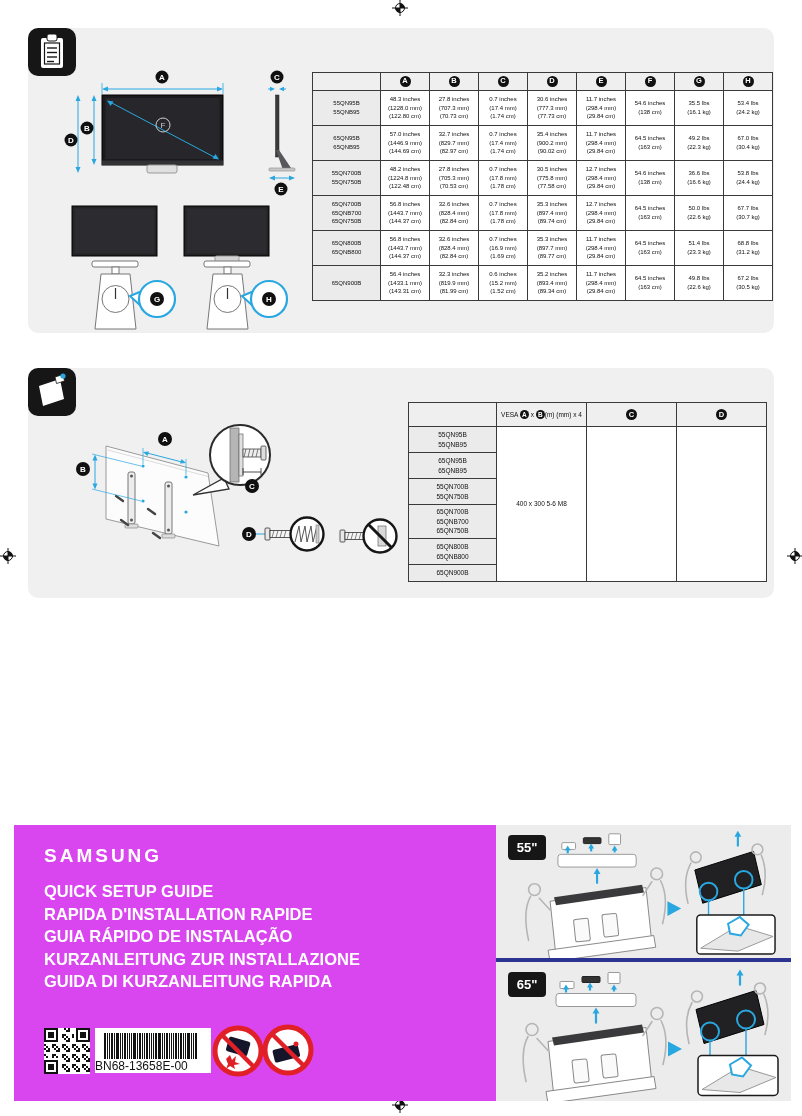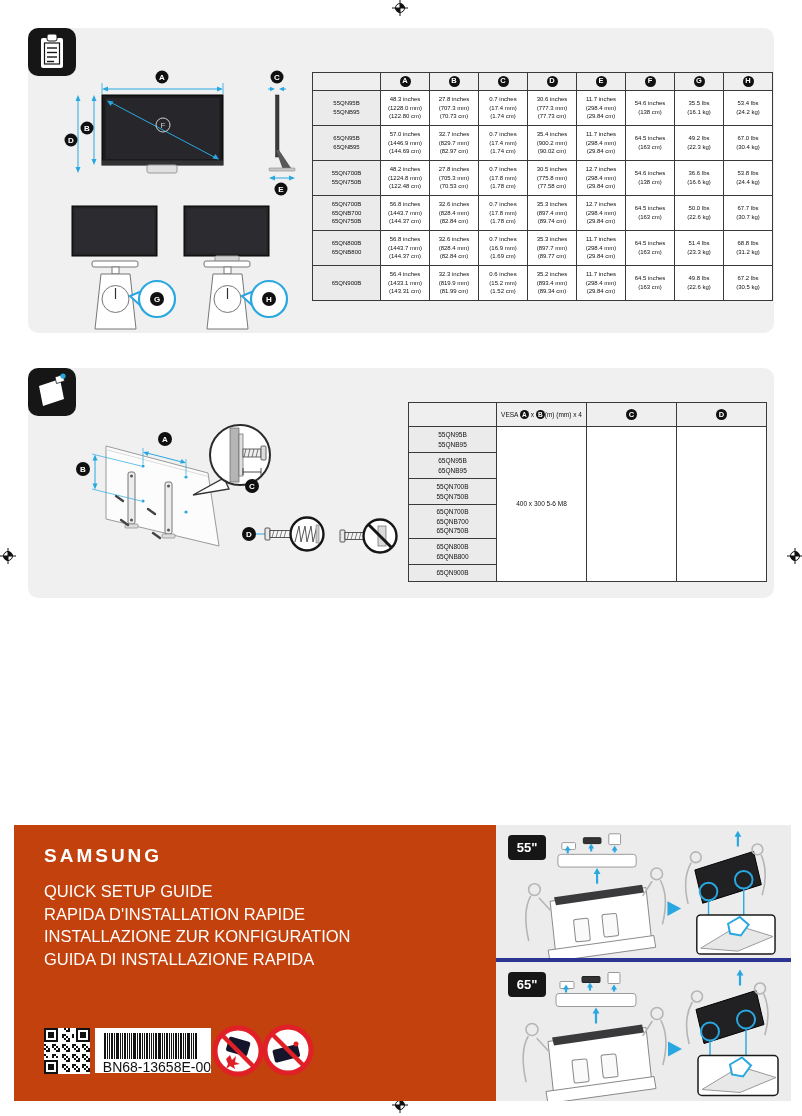--- a/index.html
+++ b/index.html
@@ -21,24 +21,24 @@
   .badge{display:inline-flex;width:11px;height:11px;border-radius:50%;background:#111;
          color:#fff;font-size:7.5px;font-weight:bold;align-items:center;justify-content:center;
          vertical-align:middle;}
   .badge.sm{width:9px;height:9px;font-size:6.5px;}
   .vesa-table{position:absolute;left:380px;top:34px;width:358px;}
   .vesa-table td{border:1px solid #3a3a3a;text-align:center;vertical-align:middle;
         padding:0;font-size:6.5px;line-height:1.5;color:#111;background:#fff;}
   .vesa-table td.model{background:#ebebec;}
   .vesa-table thead td{height:23px;background:#efefef;}
   
-  .blue-panel{position:absolute;left:14px;top:825px;width:482px;height:276px;background:#c2410c;}
+  .blue-panel{position:absolute;left:14px;top:825px;width:482px;height:276px;background:#d946ef;}
   .brand{position:absolute;left:30px;top:20px;color:#fff;font-size:19px;font-weight:bold;
          letter-spacing:3px;}
-  .titles{position:absolute;left:30px;top:55px;color:#fff;font-size:16.5px;font-weight:normal;
+  .titles{position:absolute;left:30px;top:55px;color:#fff;font-size:16.5px;font-weight:bold;
           line-height:22.5px;white-space:nowrap;}
   .gfx{position:absolute;}
   
   .size-panel{position:absolute;left:496px;width:295px;background:#ececec;}
   .size-label{position:absolute;left:12px;top:10px;width:38px;height:25px;background:#161616;
       border-radius:4px;color:#fff;font-size:13px;font-weight:bold;display:flex;
       align-items:center;justify-content:center;}
   .divider{position:absolute;left:496px;top:958px;width:295px;height:4px;background:#2d3390;}
 </style>
 </head>
@@ -587,22 +587,23 @@
         </tr>
       </tbody>
   </table>
 </div>
 
 <div class="blue-panel">
   <div class="brand">SAMSUNG</div>
   <div class="titles">
     <div>QUICK SETUP GUIDE</div>
     <div>RAPIDA D'INSTALLATION RAPIDE</div>
-    <div>INSTALLAZIONE ZUR KONFIGURATION</div>
-    <div>GUIDA DI INSTALLAZIONE RAPIDA</div>
+    <div>GUIA RÁPIDO DE INSTALAÇÃO</div>
+    <div>KURZANLEITUNG ZUR INSTALLAZIONE</div>
+    <div>GUIDA DI KURZANLEITUNG RAPIDA</div>
   </div>
   <svg id="qr" class="gfx" style="left:30px;top:203px;background:#fff" width="46" height="46">
       <rect x="0" y="0" width="14" height="14" fill="#111"></rect>
       <rect x="2" y="2" width="10" height="10" fill="#fff"></rect>
       <rect x="4" y="4" width="6" height="6" fill="#111"></rect>
       <rect x="32" y="0" width="14" height="14" fill="#111"></rect>
       <rect x="34" y="2" width="10" height="10" fill="#fff"></rect>
       <rect x="36" y="4" width="6" height="6" fill="#111"></rect>
       <rect x="0" y="32" width="14" height="14" fill="#111"></rect>
       <rect x="2" y="34" width="10" height="10" fill="#fff"></rect>
@@ -748,21 +749,21 @@
         <rect x="80" y="5" width="2" height="26" fill="#111"></rect>
         <rect x="83" y="5" width="1" height="26" fill="#111"></rect>
         <rect x="85" y="5" width="2" height="26" fill="#111"></rect>
         <rect x="88" y="5" width="1" height="26" fill="#111"></rect>
         <rect x="90" y="5" width="1" height="26" fill="#111"></rect>
         <rect x="92" y="5" width="3" height="26" fill="#111"></rect>
         <rect x="96" y="5" width="1" height="26" fill="#111"></rect>
         <rect x="98" y="5" width="1" height="26" fill="#111"></rect>
         <rect x="100" y="5" width="2" height="26" fill="#111"></rect>
       </svg>
-    <div style="text-align:right;font-size:14px;color:#111;margin-top:-2px">BN68-13658E-00</div>
+    <div style="text-align:left;font-size:12px;color:#111;margin-top:-2px">BN68-13658E-00</div>
   </div>
   <svg class="gfx" style="left:196px;top:198px" width="56" height="56" viewBox="0 0 56 56">
     <circle cx="28" cy="28" r="23" fill="#fff" stroke="#e11f26" stroke-width="5"></circle>
     <g transform="rotate(16 28 24)">
         <rect x="17" y="16" width="22" height="15" rx="2" fill="#14142b"></rect>
       </g>
     <polygon points="16,36 20,32 22,37 26,33 25,39 30,41 24,42 25,46 20,43 16,46 18,41" fill="#e11f26"></polygon>
     <line x1="12" y1="12" x2="44" y2="44" stroke="#e11f26" stroke-width="4.5"></line>
   </svg>
   <svg class="gfx" style="left:246px;top:197px" width="56" height="56" viewBox="0 0 56 56">

